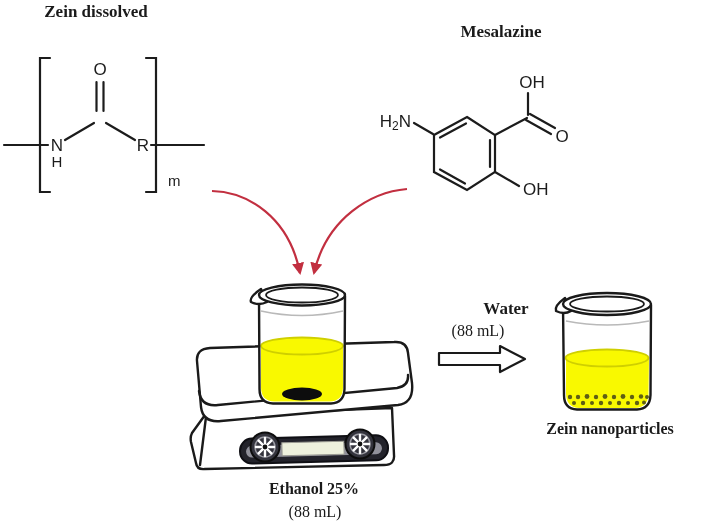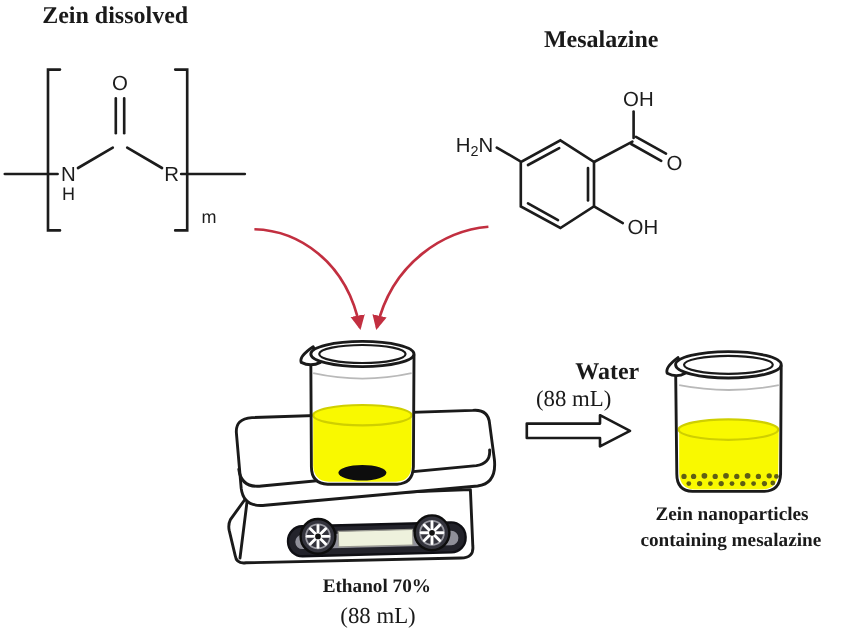--- a/index.html
+++ b/index.html
@@ -1,40 +1,39 @@
 <!DOCTYPE html>
 <html><head>
 <meta charset="utf-8">
 <style>
   html,body{margin:0;padding:0;background:#ffffff;}
   #canvas{position:relative;width:720px;height:530px;background:#ffffff;overflow:hidden;
           font-family:"Liberation Serif",serif;color:#1a1a1a;}
   .abs{position:absolute;}
-  .title{font-weight:bold;font-size:20px;white-space:nowrap;transform:translateX(-50%);}
+  .title{font-weight:bold;font-size:17px;white-space:nowrap;transform:translateX(-50%);}
   .title-lg{font-weight:bold;font-size:16px;white-space:nowrap;transform:translateX(-50%);}
-  .vol{font-size:19px;white-space:nowrap;transform:translateX(-50%);}
+  .vol{font-size:16px;white-space:nowrap;transform:translateX(-50%);}
   svg{display:block;overflow:visible;}
   svg text{font-family:"Liberation Sans",sans-serif;fill:#1c1c1c;}
   .bond{stroke:#1c1c1c;stroke-width:2.2;fill:none;stroke-linecap:round;}
   .outline{stroke:#1a1a1a;stroke-width:2.4;fill:none;stroke-linecap:round;stroke-linejoin:round;}
   .outline-f{stroke:#1a1a1a;stroke-width:2.4;fill:#ffffff;stroke-linecap:round;stroke-linejoin:round;}
 </style>
 </head>
 <body>
 
 <div id="canvas">
 
   <div class="abs title" style="left:96px;top:2px;">Zein dissolved</div>
   <div class="abs title" style="left:462px;top:22px;margin-left:39px;">Mesalazine</div>
   <div class="abs title" style="left:506px;top:299px;">Water</div>
   <div class="abs vol" style="left:478px;top:322px;">(88 mL)</div>
-  <div class="abs title-lg" style="left:314px;top:480px;">Ethanol 70%</div>
+  <div class="abs title-lg" style="left:314px;top:480px;">Ethanol 25%</div>
   <div class="abs vol" style="left:315px;top:503px;">(88 mL)</div>
   <div class="abs title-lg" style="left:610px;top:420px;">Zein nanoparticles</div>
-  <div class="abs title-lg" style="left:609px;top:442px;">containing mesalazine</div>
 
   <svg class="abs" style="left:0;top:45px;" width="212" height="158" viewBox="0 0 212 158">
     <g>
       <line class="bond" x1="4" y1="100" x2="48" y2="100"></line>
       <polyline class="bond" points="50,13 40,13 40,147 50,147"></polyline>
       <line class="bond" x1="65" y1="95" x2="94" y2="78"></line>
       <line class="bond" x1="96.5" y1="66" x2="96.5" y2="37"></line>
       <line class="bond" x1="103.5" y1="66" x2="103.5" y2="37"></line>
       <line class="bond" x1="106" y1="78" x2="135" y2="95"></line>
       <line class="bond" x1="151" y1="100" x2="204" y2="100"></line>

